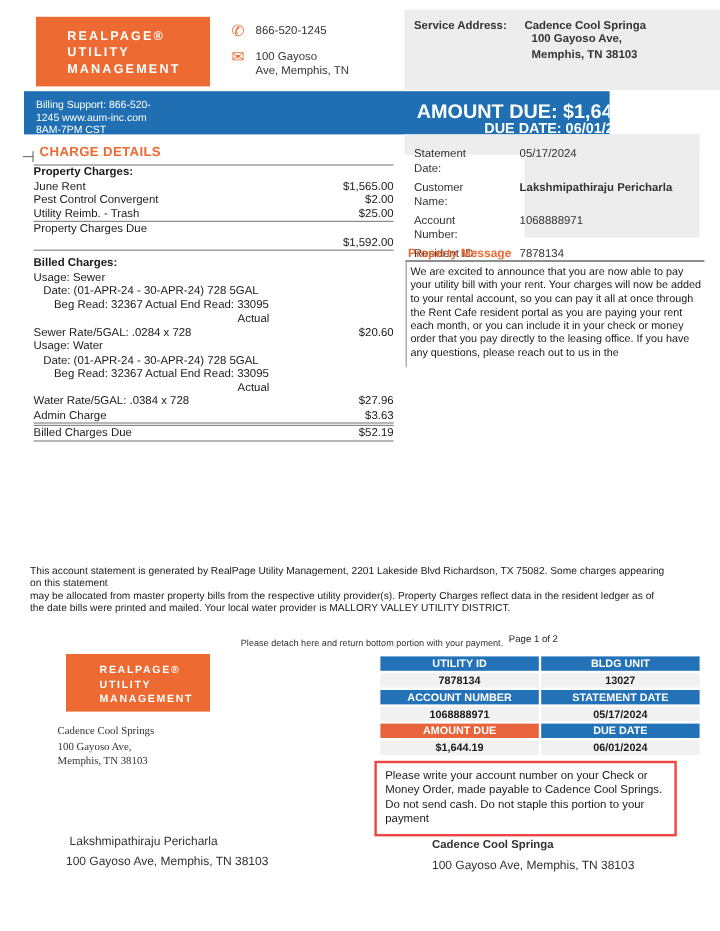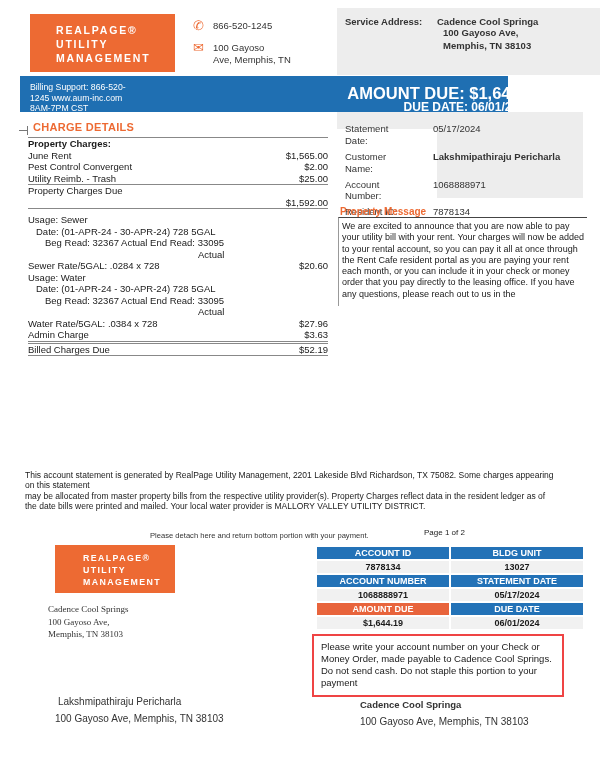--- a/index.html
+++ b/index.html
@@ -71,21 +71,21 @@
   .prop-msg-title {
     position:absolute; left:340px; top:206px; font-size:10px; font-weight:bold; color:#ED6A33; z-index:2;
   }
   .prop-msg {
     position:absolute; left:338px; top:217px; width:249px; font-size:9px; line-height:1.25;
     color:#1a1a1a; border-top:1px solid #444; border-left:1px solid #999; padding:3px 0 6px 3px;
   }
   
   .disclaimer { position:absolute; left:25px; top:470px; width:572px; font-size:8.5px; color:#1a1a1a; line-height:1.22; }
   
-  .detach-note { position:absolute; left:150px; top:531px; width:320px; text-align:left; font-size:7.6px; color:#333; }
+  .detach-note { position:absolute; left:150px; top:531px; width:320px; text-align:center; font-size:7.6px; color:#333; }
   .page-num { position:absolute; left:424px; top:528px; font-size:8px; color:#222; }
   
   .stub-logo {
     position:absolute; left:55px; top:545px; width:120px; height:48px;
     background:#ED6A33; color:#fff; font-weight:bold; font-size:8.8px;
     letter-spacing:1.4px; line-height:1.35; padding:8px 0 0 28px;
   }
   .remit { position:absolute; left:48px; top:603px; font-size:9px; color:#333; line-height:1.4;font-family:Liberation Serif, serif; }
   .stub-table { position:absolute; left:315px; top:545px; width:270px; border-spacing:2px; border-collapse:separate; }
   .stub-table td { width:134px; height:12px; text-align:center; font-size:9px; padding:1px 0; }
@@ -169,20 +169,23 @@
     <div class="crow">
       <span>Utility Reimb. - Trash</span>
       <span class="amt">$25.00</span>
     </div>
     <div class="crow total-row">
       <span>Property Charges Due</span>
       <span class="amt">$1,592.00</span>
     </div>
     <div class="gap"></div>
     <div class="crow">
+      <span class="bold">Billed Charges:</span>
+    </div>
+    <div class="crow">
       <span>Usage: Sewer</span>
     </div>
     <div class="crow">
       <span class="ind1">Date: (01-APR-24 - 30-APR-24) 728 5GAL</span>
     </div>
     <div class="crow">
       <span class="ind2">Beg Read: 32367 Actual End Read: 33095</span>
     </div>
     <div class="crow">
       <span class="ind3">Actual</span>
@@ -257,21 +260,21 @@
 
   <div class="remit">
     <div>Cadence Cool Springs</div>
     <div>100 Gayoso Ave,</div>
     <div>Memphis, TN 38103</div>
   </div>
 
   <table class="stub-table">
     <tbody>
         <tr>
-      <td class="hcell">ACCOUNT ID</td>
+      <td class="hcell">UTILITY ID</td>
       <td class="hcell">BLDG UNIT</td>
     </tr>
     <tr>
       <td class="vcell">7878134</td>
       <td class="vcell">13027</td>
     </tr>
     <tr>
       <td class="hcell">ACCOUNT NUMBER</td>
       <td class="hcell">STATEMENT DATE</td>
     </tr>

